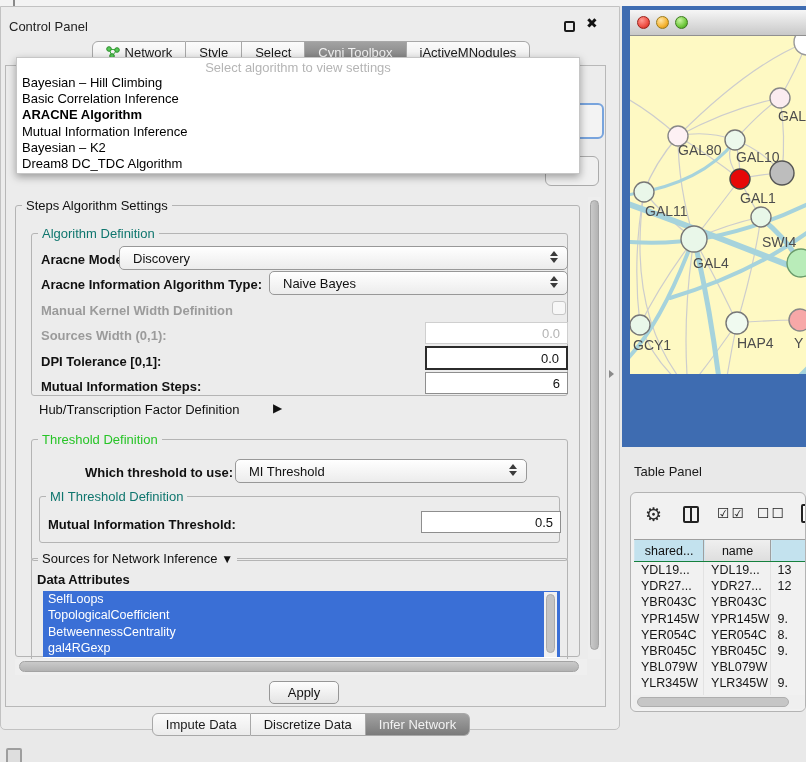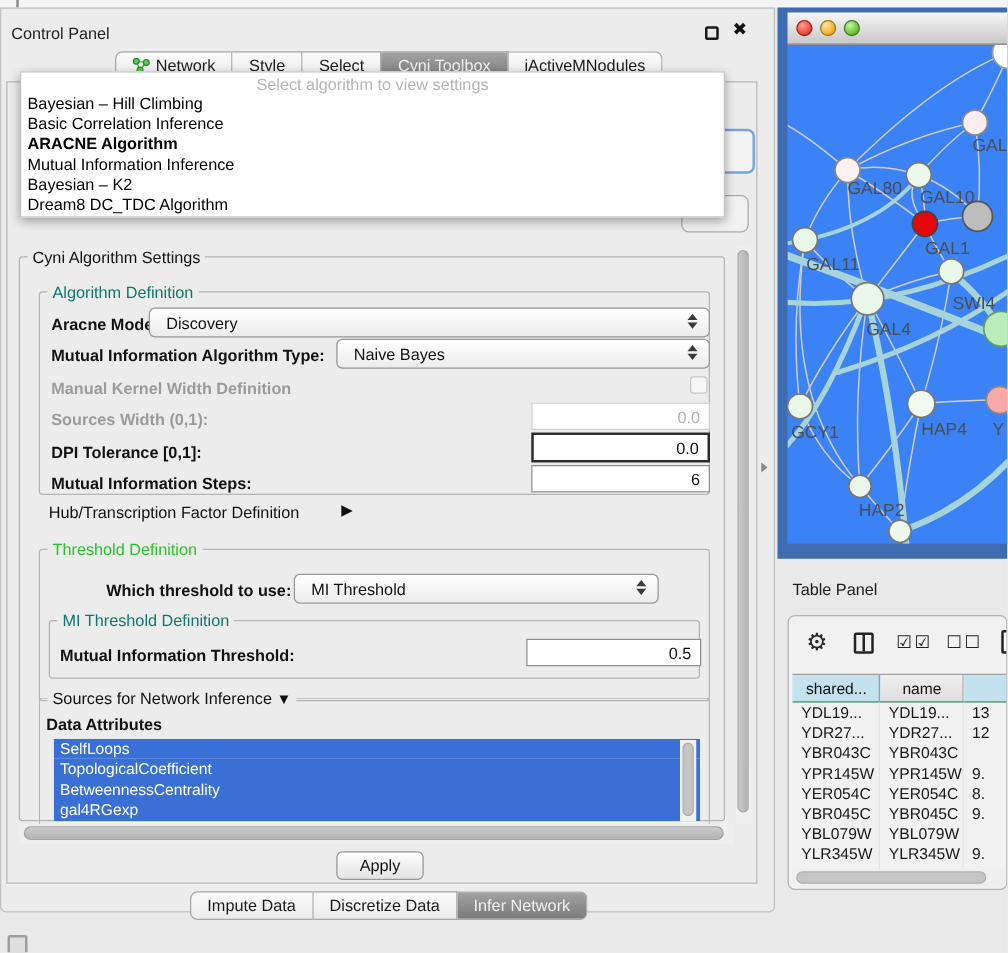--- a/index.html
+++ b/index.html
@@ -79,21 +79,21 @@
   .btabs-row { position:absolute; left:0; top:706px; width:620px; display:flex; justify-content:center; }
 
   
   #network-window { position:absolute; left:622px; top:6px; width:184px; height:441px; background:#3e6cb1; }
   .nw-titlebar { position:absolute; left:8px; top:4px; width:176px; height:26px;
     background:linear-gradient(#f6f6f6,#c8c8c8); border-bottom:1px solid #909090; }
   .light { position:absolute; top:6px; width:13px; height:13px; border-radius:50%; }
   .light.red { left:7px; background:radial-gradient(circle at 35% 30%, #ff9a92, #ee4e43 60%, #b71f16); border:1px solid #9a2019;}
   .light.yellow { left:26px; background:radial-gradient(circle at 35% 30%, #ffe6a8, #f5b331 60%, #c07d12); border:1px solid #9a7a1a;}
   .light.green { left:45px; background:radial-gradient(circle at 35% 30%, #c9f4a2, #6fc83d 60%, #3f8c1b); border:1px solid #3c7a1e;}
-  .nw-canvas { position:absolute; left:8px; top:30px; width:176px; height:399px; background:#3b82f6; overflow:hidden; }
+  .nw-canvas { position:absolute; left:8px; top:30px; width:176px; height:338px; background:#fef9c3; overflow:hidden; }
 
   
   .splitter-arrow { position:absolute; left:609px; top:370px; width:0; height:0;
     border-top:4px solid transparent; border-bottom:4px solid transparent; border-left:5px solid #8a8a8a; }
 
   
   .tp-title { position:absolute; left:634px; top:464px; font-size:13px; color:#1a1a1a; }
   #table-panel { position:absolute; left:630px; top:492px; width:176px; height:220px;
     background:#f1f1f1; border:1px solid #b3b3b3; border-radius:6px; overflow:hidden; }
   .tp-toolbar { position:absolute; left:10px; top:8px; width:176px; height:32px; }
@@ -164,35 +164,35 @@
 
     <div class="cp-content"></div>
     <div class="frag-combo"></div>
     <div class="frag-box"></div>
 
     <div class="v-scroll">
         <div class="thumb"></div>
       </div>
 
     <div class="group" style="left:14px;top:198px;width:565px;height:452px;">
-      <span class="group-title">Cyni Algorithm Settings</span>
+      <span class="group-title">Steps Algorithm Settings</span>
     </div>
 
     <div class="group" style="left:30px;top:226px;width:537px;height:163px;">
       <span class="group-title gt-blue">Algorithm Definition</span>
     </div>
     <span class="lbl bold" style="left:40px;top:245px;">Aracne Mode:</span>
     <div class="combo" style="left:118px;top:239px;width:449px;">
       <span>Discovery</span>
       <span class="stepper">
           <i class="up"></i>
           <i class="dn"></i>
         </span>
     </div>
-    <span class="lbl bold" style="left:40px;top:270px;">Mutual Information Algorithm Type:</span>
+    <span class="lbl bold" style="left:40px;top:270px;">Aracne Information Algorithm Type:</span>
     <div class="combo" style="left:268px;top:264px;width:299px;">
       <span>Naive Bayes</span>
       <span class="stepper">
           <i class="up"></i>
           <i class="dn"></i>
         </span>
     </div>
     <span class="lbl bold disabled" style="left:40px;top:296px;">Manual Kernel Width Definition</span>
     <span class="checkbox" style="left:551px;top:294px;"></span>
     <span class="lbl bold disabled" style="left:40px;top:321px;">Sources Width (0,1):</span>

